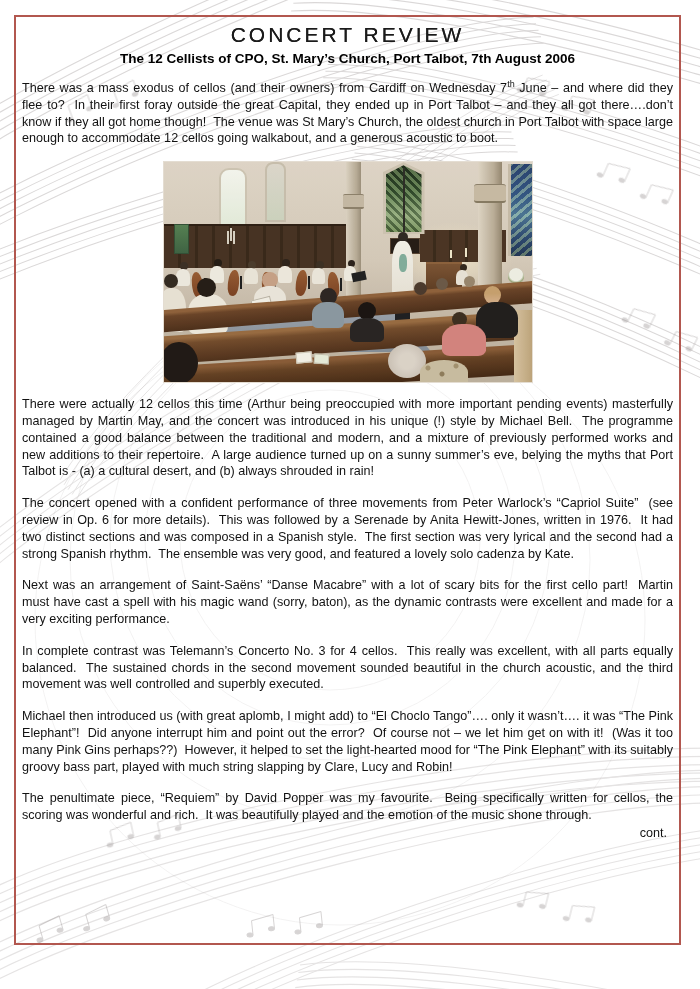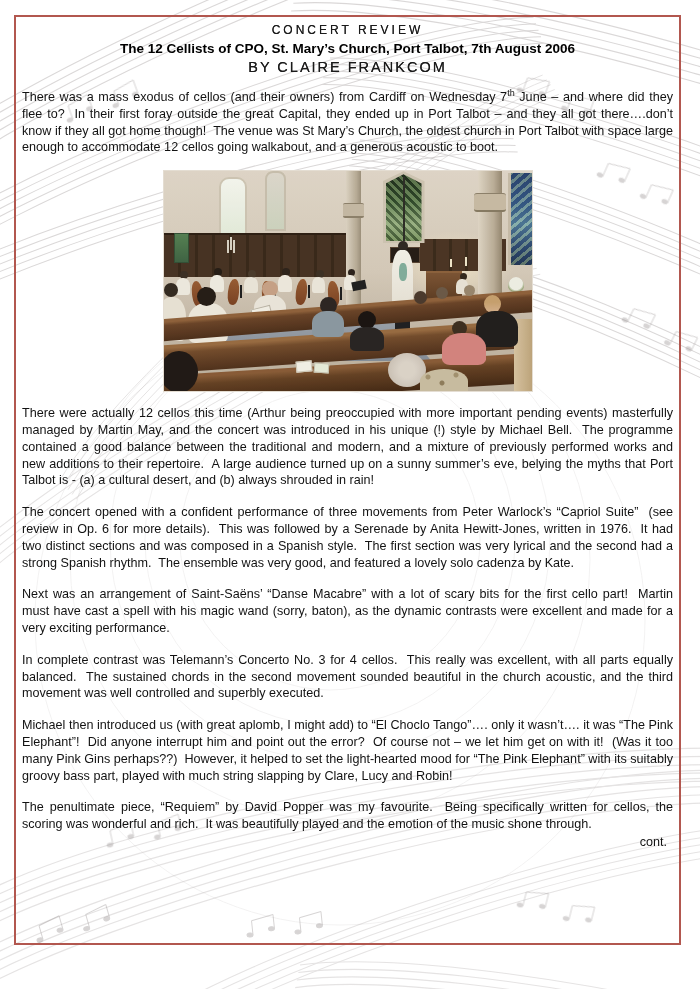--- a/index.html
+++ b/index.html
@@ -9,21 +9,21 @@
     font-family:"Liberation Sans", sans-serif;
     color:#141414;
   }
   .watermark{position:absolute;left:0;top:0;z-index:0;}
   .frame{
     position:absolute;left:14px;top:15px;width:667px;height:930px;
     border:2px solid #b2574f;box-sizing:border-box;z-index:1;overflow:hidden;
   }
   .content{padding:4px 6px 0 6px;}
   .title{
-    text-align:center;font-size:12px;letter-spacing:3px;font-weight:400;
+    text-align:center;font-size:21px;letter-spacing:3px;font-weight:400;
     color:#1b1b1b;text-shadow:0 0 .4px #333;margin:2px 0 0 0;
   }
   .subtitle{
     text-align:center;font-size:13.5px;font-weight:bold;color:#000;
     margin:4px 0 0 0;
   }
   .byline{
     text-align:center;font-size:14.5px;letter-spacing:2px;font-weight:400;
     color:#1b1b1b;text-shadow:0 0 .4px #333;margin:3px 0 0 0;
   }
@@ -107,21 +107,20 @@
     <use href="#notes" transform="translate(625,320) rotate(26)"></use>
     <use href="#notes" transform="translate(40,940) rotate(-16)"></use>
   </g>
 </svg>
 
 <div class="frame">
   <div class="content">
 
     <div class="title">CONCERT REVIEW</div>
     <div class="subtitle">The 12 Cellists of CPO, St. Mary’s Church, Port Talbot, 7th August 2006</div>
-    <div class="byline">BY CLAIRE FRANKCOM</div>
 
     <div class="body-text" style="margin-top:14px;">
       <p><span>There was a mass exodus of cellos (and their owners) from Cardiff on Wednesday 7</span><sup>th</sup><span> June – and where did they flee to?&nbsp; In their first foray outside the great Capital, they ended up in Port Talbot – and they all got there….don’t know if they all got home though!&nbsp; The venue was St Mary’s Church, the oldest church in Port Talbot with space large enough to accommodate 12 cellos going walkabout, and a generous acoustic to boot.</span></p>
 
       <div class="photo">
 
         <div style="left:0;top:0;width:368px;height:220px;background:linear-gradient(180deg,#e0d6c6 0%,#d6cab8 45%,#c6b9a5 70%,#bdb09c 100%);"></div>
         <div style="left:230px;top:60px;width:120px;height:70px;background:radial-gradient(closest-side,#efe2c4,rgba(239,226,196,0));"></div>
 
         <div style="left:55px;top:6px;width:24px;height:92px;background:linear-gradient(180deg,#f5f7ee,#e2ead6 70%,#cdd6c0);border:2px solid #cfc5b2;border-radius:10px 10px 0 0;"></div>

